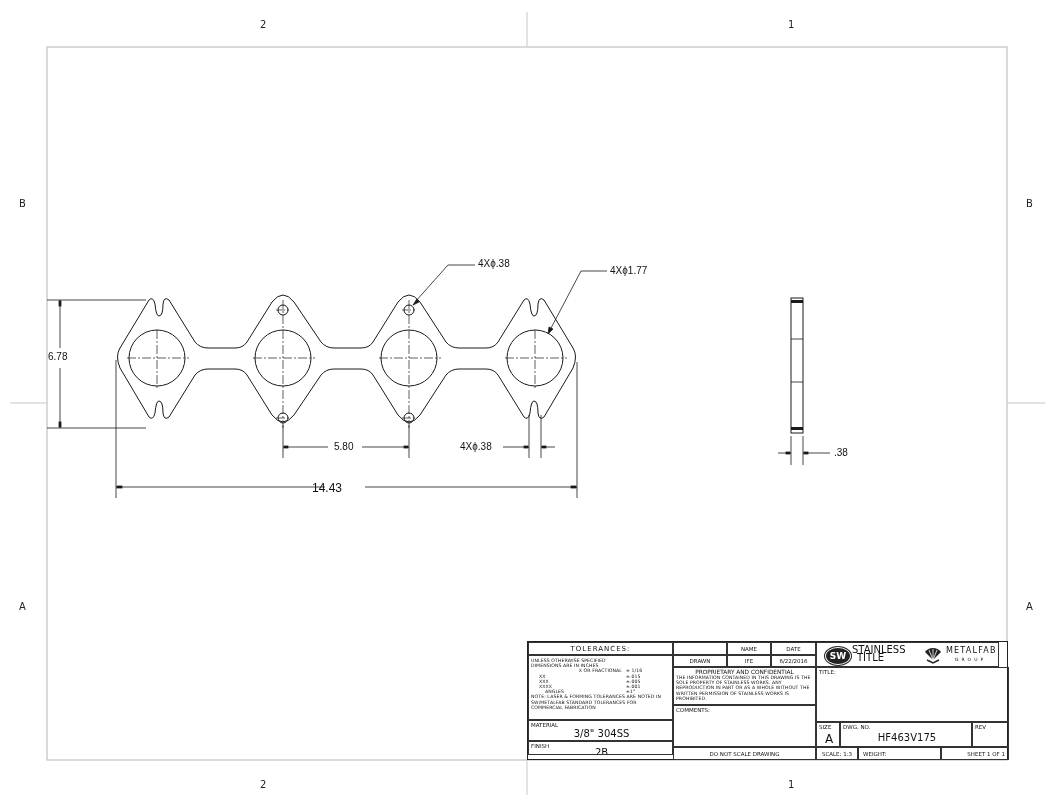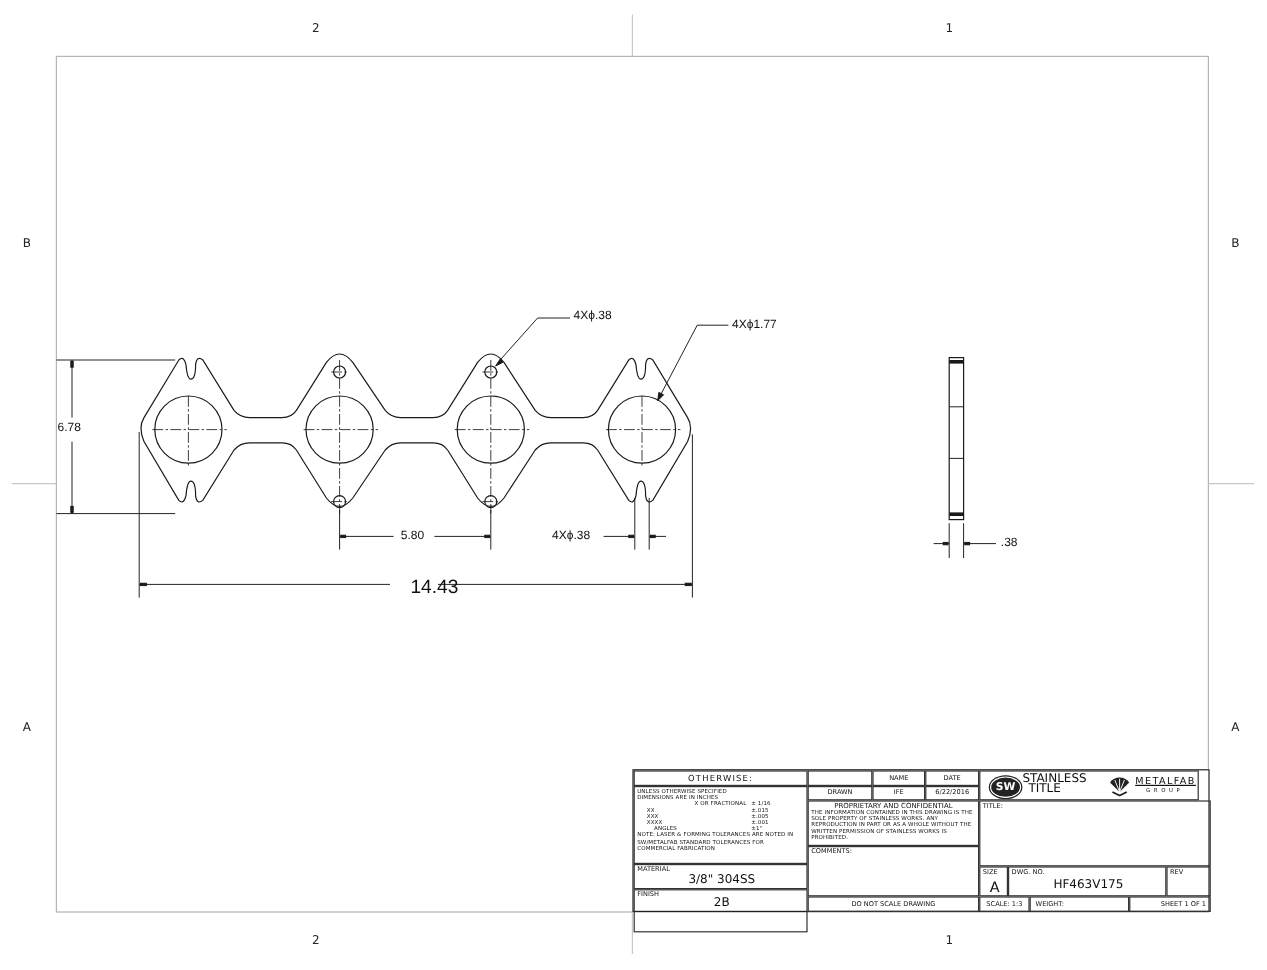--- a/index.html
+++ b/index.html
@@ -140,31 +140,31 @@
     <line x1="791" y1="436" x2="791" y2="465"></line>
     <line x1="803" y1="436" x2="803" y2="465"></line>
     <line x1="778" y1="453" x2="791" y2="453"></line>
     <line x1="803" y1="453" x2="830" y2="453"></line>
     <rect x="786" y="452" width="4" height="2"></rect>
     <rect x="804" y="452" width="4" height="2"></rect>
   </g>
 </svg>
 
 <div class="abs" style="left:48px;top:351px;font-size:10px;background:#fff;">6.78</div>
-<div class="abs" style="left:342px;top:481px;font-size:16px;text-align:right;">14.43</div>
+<div class="abs" style="left:312px;top:481px;font-size:12px;text-align:right;">14.43</div>
 <div class="abs" style="left:334px;top:441px;font-size:10px;">5.80</div>
 <div class="abs" style="left:460px;top:441px;font-size:10px;">4Xϕ.38</div>
 <div class="abs" style="left:478px;top:258px;font-size:10px;">4Xϕ.38</div>
 <div class="abs" style="left:610px;top:265px;font-size:10px;">4Xϕ1.77</div>
 <div class="abs" style="left:834px;top:447px;font-size:10px;">.38</div>
 
 <div class="tb">
 
   <div class="cell" style="left:0;top:0;width:145px;height:13px;">
-    <div class="ctr" style="font-size:7px;letter-spacing:1px;">OTHERWISE:</div>
+    <div class="ctr" style="font-size:7px;letter-spacing:1px;">TOLERANCES:</div>
   </div>
   <div class="cell" style="left:0;top:13px;width:145px;height:65px;padding:2px;">
     <div class="tiny">UNLESS OTHERWISE SPECIFIED</div>
     <div class="tiny">DIMENSIONS ARE IN INCHES</div>
     <div style="display:grid;grid-template-columns:95px 40px;">
       <div class="tiny" style="text-align:right;padding-right:4px;">X OR FRACTIONAL</div>
       <div class="tiny">± 1/16</div>
       <div class="tiny" style="padding-left:8px;">XX</div>
       <div class="tiny">±.015</div>
       <div class="tiny" style="padding-left:8px;">XXX</div>
@@ -173,21 +173,21 @@
       <div class="tiny">±.001</div>
       <div class="tiny" style="padding-left:14px;">ANGLES</div>
       <div class="tiny">±1°</div>
     </div>
     <div class="tiny">NOTE: LASER &amp; FORMING TOLERANCES ARE NOTED IN SW/METALFAB STANDARD TOLERANCES FOR COMMERCIAL FABRICATION</div>
   </div>
   <div class="cell" style="left:0;top:78px;width:145px;height:21px;">
     <div class="lbl">MATERIAL</div>
     <div class="abs" style="left:0;width:145px;top:7px;text-align:center;font-size:10px;">3/8" 304SS</div>
   </div>
-  <div class="cell" style="left:0;top:99px;width:145px;height:36px;text-decoration:underline;">
+  <div class="cell" style="left:0;top:99px;width:145px;height:14px;text-decoration:underline;">
     <div class="lbl">FINISH</div>
     <div class="abs" style="left:0;width:145px;top:5px;text-align:center;font-size:10px;">2B</div>
   </div>
 
   <div class="cell" style="left:145px;top:0;width:54px;height:13px;"></div>
   <div class="cell" style="left:199px;top:0;width:44px;height:13px;">
     <div class="ctr" style="font-size:5.5px;">NAME</div>
   </div>
   <div class="cell" style="left:243px;top:0;width:45px;height:13px;">
     <div class="ctr" style="font-size:5.5px;">DATE</div>
@@ -216,21 +216,21 @@
     <div class="abs" style="left:8px;top:4px;width:24px;height:16px;border-radius:50%;background:#222;color:#fff;font-size:9px;font-weight:bold;display:flex;align-items:center;justify-content:center;border:1.5px solid #fff;box-shadow:0 0 0 1px #222;">SW</div>
     <div class="abs" style="left:35px;top:3px;font-size:10px;line-height:8px;">
       <div>STAINLESS</div>
       <div style="padding-left:5px;">TITLE</div>
     </div>
     <svg class="abs" style="left:106px;top:3px;" width="20" height="18" viewBox="0 0 20 18">
       <path d="M10 14 L2 6 A10 10 0 0 1 18 6 Z" fill="#222"></path>
       <path d="M10 14 L6 4 M10 14 L10 3 M10 14 L14 4" stroke="#fff" stroke-width="0.8"></path>
       <path d="M4 14 L10 17 L16 14" fill="none" stroke="#222" stroke-width="1.5"></path>
     </svg>
-    <div class="abs" style="left:129px;top:3px;font-size:8px;letter-spacing:1.2px;text-decoration:underline;">METALFAB</div>
+    <div class="abs" style="left:129px;top:3px;font-size:8px;letter-spacing:1.2px;">METALFAB</div>
     <div class="abs" style="left:138px;top:14px;font-size:4.5px;letter-spacing:3px;">GROUP</div>
   </div>
   <div class="cell" style="left:288px;top:25px;width:193px;height:55px;">
     <div class="lbl">TITLE:</div>
   </div>
   <div class="cell" style="left:288px;top:80px;width:24px;height:25px;">
     <div class="lbl">SIZE</div>
     <div class="abs" style="left:0;width:24px;top:9px;text-align:center;font-size:12px;">A</div>
   </div>
   <div class="cell" style="left:312px;top:80px;width:132px;height:25px;">

